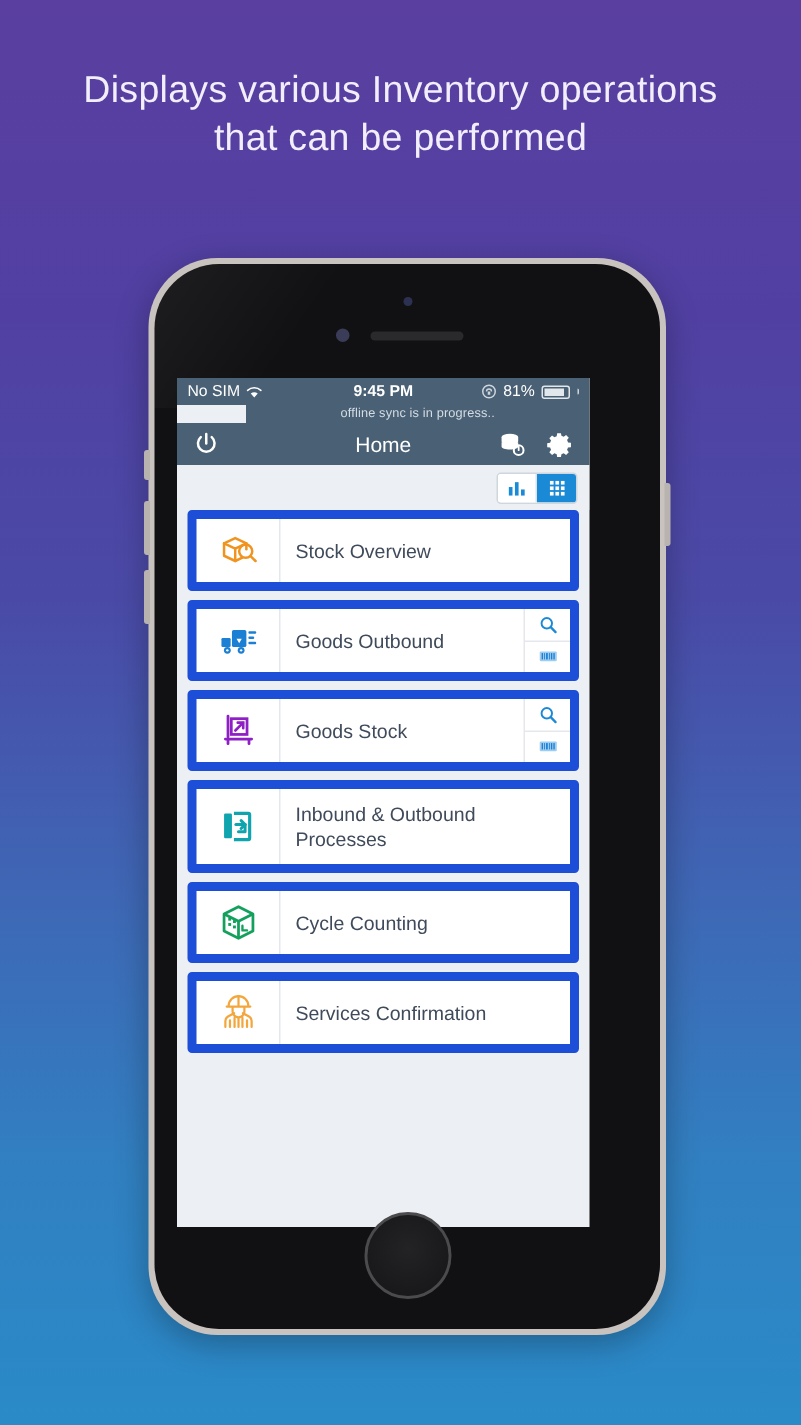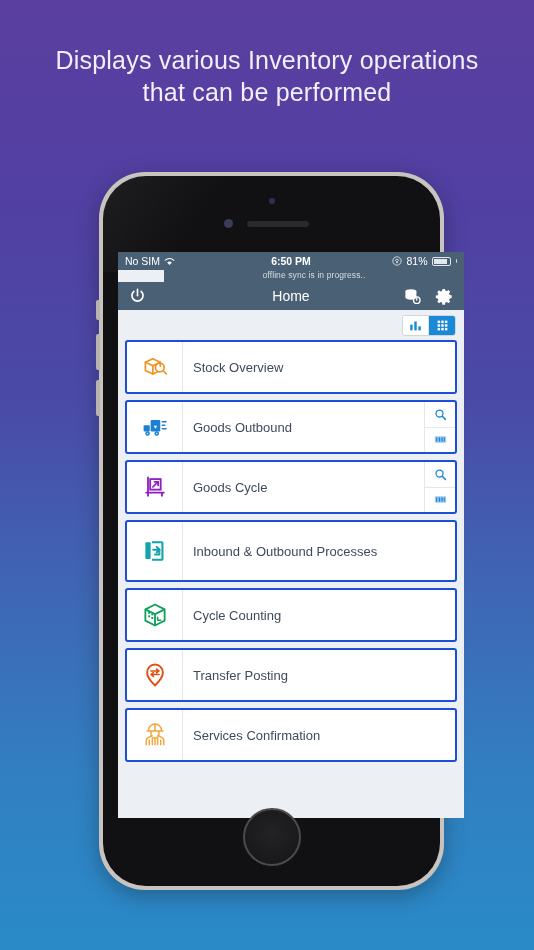--- a/index.html
+++ b/index.html
@@ -63,21 +63,21 @@
   .home-btn {
     position:absolute; left:50%; margin-left:-29px; bottom:20px;
     width:58px; height:58px; border-radius:50%;
     border:2px solid #4b4b4d;
     background:radial-gradient(circle at 50% 42%, #232325 0%, #19191b 70%);
   }
 
   
   .screen {
     position:absolute; left:15px; top:76px;
-    width:346px; height:566px;
+    width:275px; height:566px;
     background:#eceff3; overflow:hidden;
   }
 
   
   .statusbar {
     height:18px; background:#4a6075; color:#ffffff;
     display:flex; align-items:center; padding:0 7px;
     font-size:10.5px; position:relative;
   }
   .sb-left { display:flex; align-items:center; gap:4px; }
@@ -115,21 +115,21 @@
              align-items:center; padding:0 8px; background:#eceff3; }
   .seg { display:flex; border:1px solid #cfd6dd; border-radius:3px; overflow:hidden;
          height:21px; background:#fff; }
   .seg div { width:26px; display:flex; align-items:center; justify-content:center; }
   .seg .on { background:#1b8ad6; }
   .seg .off { background:#ffffff; border-right:1px solid #dde2e8; }
 
   
   .list { padding:0 7px 0 7px; }
   .row {
-    background:#ffffff; border:2px solid #1d4ed8; border-radius:3px;
+    background:#ffffff; border:6px solid #1d4ed8; border-radius:3px;
     display:flex; align-items:stretch; margin-bottom:6px;
     min-height:54px; position:relative;
   }
   .row .ico-cell {
     width:56px; display:flex; align-items:center; justify-content:center;
     border-right:1px solid #e4e8ed; flex:0 0 56px;
   }
   .row .lbl {
     flex:1; display:flex; align-items:center; padding:6px 10px;
     color:#3f4a5a; font-size:13px; line-height:17px;
@@ -169,21 +169,21 @@
     <div class="screen">
 
       <div class="statusbar">
         <div class="sb-left">
           <span>No SIM</span>
           <svg class="wifi" viewBox="0 0 16 12">
             <path d="M8 11.2 L4.6 7.3 a5.4 5.4 0 0 1 6.8 0 Z" fill="#ffffff"></path>
             <path d="M1.6 4.2 a9.5 9.5 0 0 1 12.8 0" stroke="#ffffff" stroke-width="1.5" fill="none" stroke-linecap="round"></path>
           </svg>
         </div>
-        <div class="sb-center">6:50 PM</div>
+        <div class="sb-center">9:45 PM</div>
         <div class="sb-right">
           <svg width="10" height="10" viewBox="0 0 12 12">
             <circle cx="6" cy="6" r="5" fill="none" stroke="#cdd6dd" stroke-width="1.2"></circle>
             <path d="M4 6 a2 2 0 0 1 4 0" fill="none" stroke="#cdd6dd" stroke-width="1.1"></path>
             <rect x="5" y="6" width="2" height="2.6" fill="#cdd6dd"></rect>
           </svg>
           <span>81%</span>
           <span class="batt-box">
               <i></i>
             </span>
@@ -313,21 +313,21 @@
                 <path d="M8 26 V23"></path>
                 <path d="M24 26 V23"></path>
               </g>
               <rect x="10.5" y="7" width="12" height="12" fill="none" stroke="#8e1fc4" stroke-width="2.1"></rect>
               <g stroke="#8e1fc4" stroke-width="2" stroke-linecap="round" fill="none">
                 <path d="M13.6 16 L19.4 10.2"></path>
                 <path d="M15.4 10 H19.6 V14.2"></path>
               </g>
             </svg>
           </div>
-          <div class="lbl">Goods Cycle</div>
+          <div class="lbl">Goods Stock</div>
           <div class="actions">
             <div>
               <svg class="act-ico" viewBox="0 0 16 16">
                 <circle cx="6.8" cy="6.8" r="4.3" fill="none" stroke="#1b8ad6" stroke-width="1.6"></circle>
                 <path d="M10.2 10.2 L14 14" stroke="#1b8ad6" stroke-width="1.9" stroke-linecap="round"></path>
               </svg>
             </div>
             <div>
               <svg class="act-ico" viewBox="0 0 16 16">
                 <rect x="1" y="4" width="14" height="8" rx="1" fill="#9fcdf0"></rect>
@@ -370,34 +370,20 @@
                 <rect x="11.8" y="14.2" width="2.2" height="2.2"></rect>
                 <rect x="8.2" y="16.4" width="2.2" height="2.2"></rect>
                 <rect x="11.8" y="18.3" width="2.2" height="2.2"></rect>
               </g>
               <path d="M19 18.5 V22 H22.5" fill="none" stroke="#13a05c" stroke-width="1.8" stroke-linecap="round" stroke-linejoin="round"></path>
             </svg>
           </div>
           <div class="lbl">Cycle Counting</div>
         </div>
 
-        <div class="row">
-          <div class="ico-cell">
-            <svg class="ico" viewBox="0 0 32 32">
-              <path d="M16 4 a9 9 0 0 1 9 9 c0 6.2 -9 15 -9 15 s-9 -8.8 -9 -15 a9 9 0 0 1 9 -9 z" fill="none" stroke="#e04e12" stroke-width="2.2" stroke-linejoin="round"></path>
-              <g stroke="#e04e12" stroke-width="1.9" fill="none" stroke-linecap="round" stroke-linejoin="round">
-                <path d="M11.4 11.4 H20.2"></path>
-                <path d="M17.8 9.2 L20.2 11.4 L17.8 13.6"></path>
-                <path d="M20.6 15.4 H11.8"></path>
-                <path d="M14.2 13.2 L11.8 15.4 L14.2 17.6"></path>
-              </g>
-            </svg>
-          </div>
-          <div class="lbl">Transfer Posting</div>
-        </div>
 
 
         <div class="row">
           <div class="ico-cell">
             <svg class="ico" viewBox="0 0 32 32">
               <g fill="none" stroke="#f3a63c" stroke-width="1.7" stroke-linecap="round" stroke-linejoin="round">
                 <path d="M8.5 11 a7.5 7.5 0 0 1 15 0"></path>
                 <path d="M7 11.5 H25"></path>
                 <path d="M16 3.6 V11"></path>
                 <path d="M11.5 12 v3.2 a4.5 4.5 0 0 0 9 0 V12"></path>

